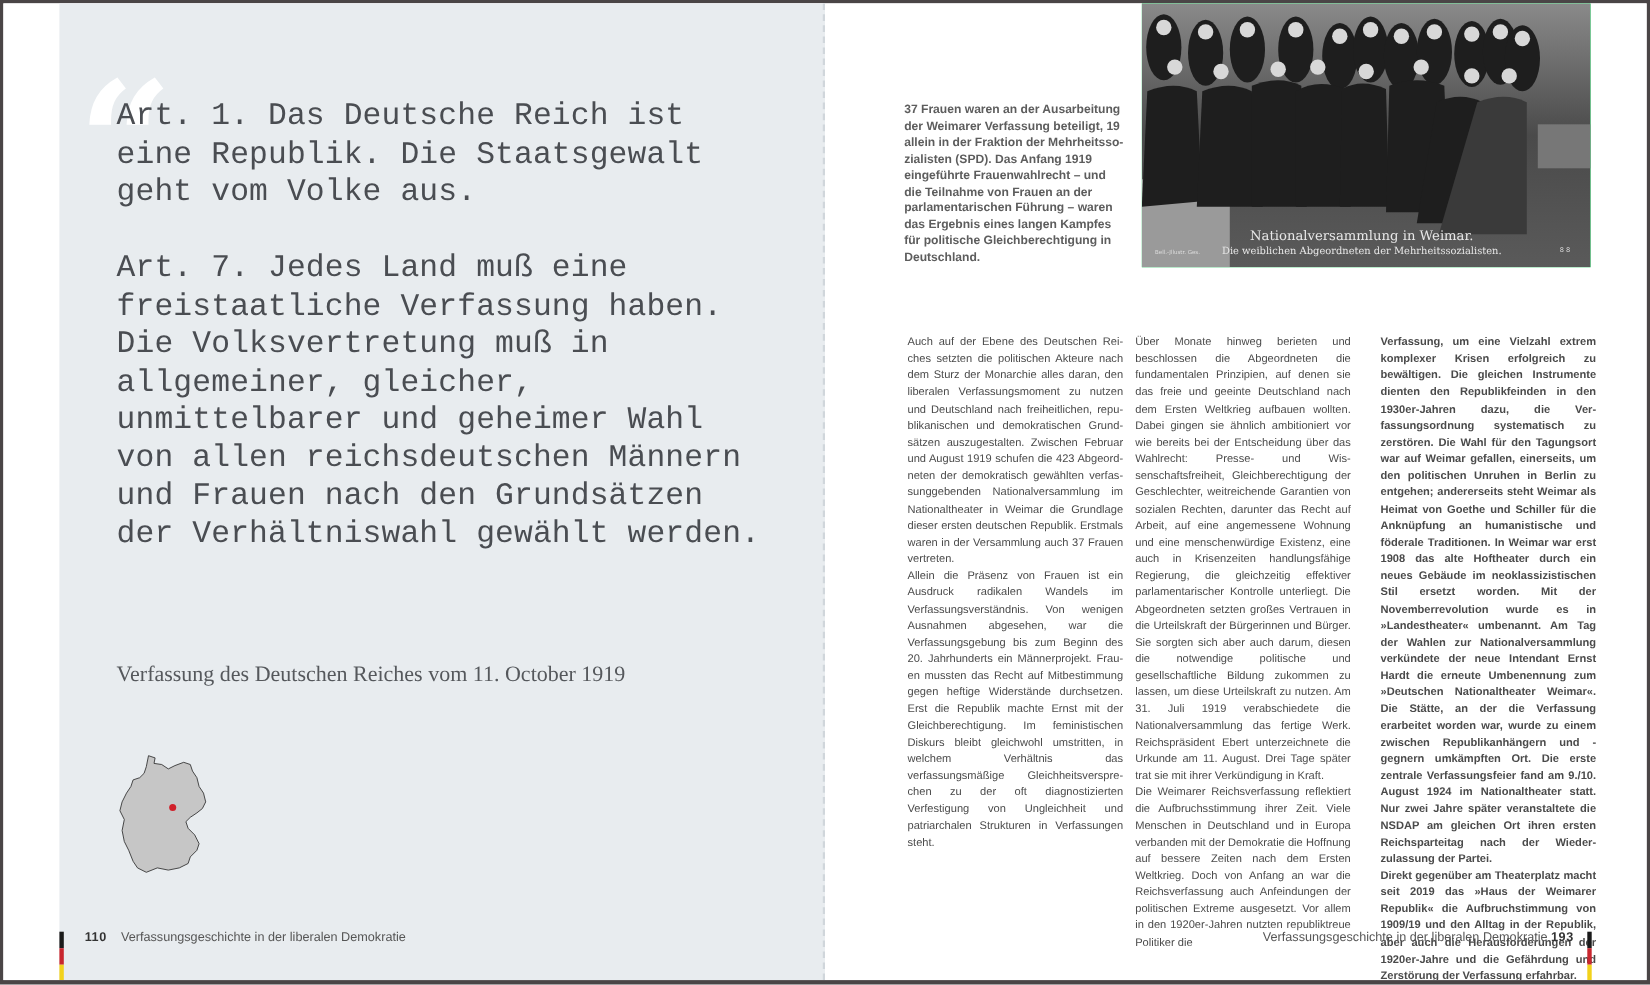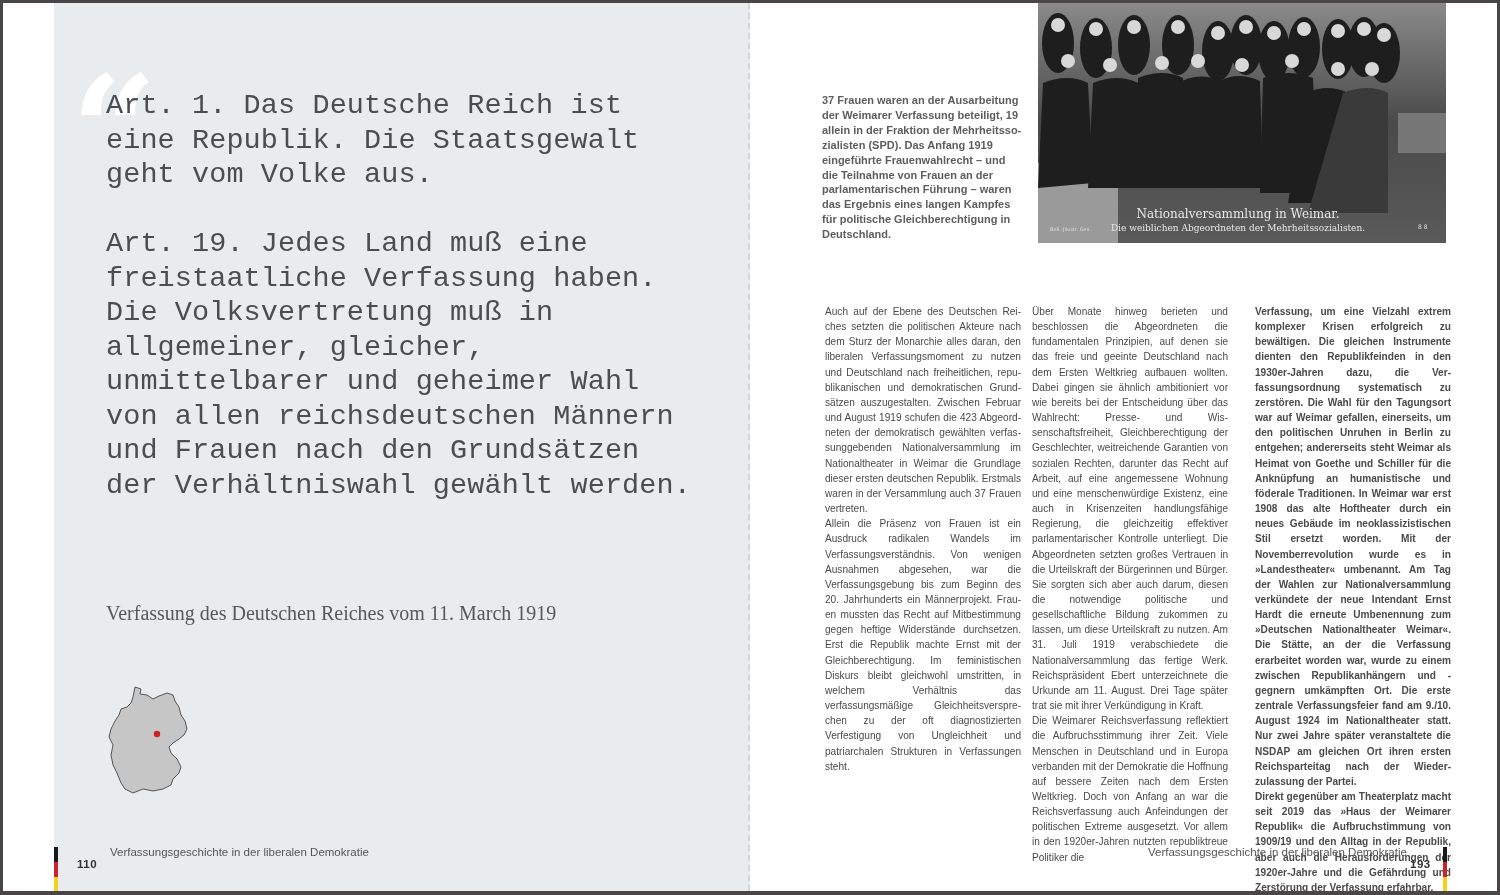--- a/index.html
+++ b/index.html
@@ -10,41 +10,41 @@
   .gutter{position:absolute;left:745px;top:0;width:0;height:888px;border-left:2px dashed #d0d6db;}
   .quote-mark{position:absolute;left:68px;top:52px;font-family:"DejaVu Serif",serif;font-size:150px;line-height:1;color:#ffffff;font-weight:bold;}
   .quote-text{position:absolute;left:103px;top:86px;width:600px;font-family:Liberation Mono, monospace;font-size:28.5px;line-height:34.5px;color:#4a4d52;letter-spacing:0.1px;}
   .quote-text p{margin:0 0 34.5px 0;}
   .quote-source{position:absolute;left:103px;top:599px;font-family:"Liberation Serif",serif;font-size:20px;color:#55585c;}
   .map{position:absolute;left:104px;top:682px;width:90px;height:112px;}
   .flag{position:absolute;width:4px;height:44px;}
   .flag .b{height:15px;background:#1a1a1a;}
   .flag .r{height:15px;background:#c8262e;}
   .flag .y{height:14px;background:#f2d21c;}
-  .page-num{font-size:11.5px;color:#333;font-weight:bold;letter-spacing:0.5px;margin-top:12px;}
+  .page-num{font-size:11.5px;color:#333;font-weight:bold;letter-spacing:0.5px;}
   .running-head{font-size:11.5px;color:#555;}
   .right-page{position:absolute;left:747px;top:0;width:747px;height:888px;background:#fff;}
   .caption{position:absolute;left:72px;top:90px;width:200px;font-size:11px;line-height:14.9px;color:#5d5d5d;font-weight:bold;}
   .photo{position:absolute;left:288px;top:0;width:408px;height:240px;background:#22c55e;overflow:hidden;}
   .body-col{position:absolute;top:286px;width:196px;font-size:10.1px;line-height:15.15px;color:#4a4a4a;text-align:justify;hyphens:manual;margin-top:15px;}
   .body-col p{margin:0;}
 </style>
 </head>
 <body>
 
 <div class="spread">
 
   <div class="left-page">
     <div class="quote-panel"></div>
     <div class="quote-mark">“</div>
     <div class="quote-text">
       <p>Art. 1. Das Deutsche Reich ist eine Republik. Die Staatsgewalt geht vom Volke aus.</p>
-      <p>Art. 19. Jedes Land muß eine freistaatliche Verfassung haben. Die Volksvertretung muß in allgemeiner, gleicher, unmittelbarer und geheimer Wahl von allen reichsdeutschen Männern und Frauen nach den Grundsätzen der Verhältniswahl gewählt werden.</p>
+      <p>Art. 7. Jedes Land muß eine freistaatliche Verfassung haben. Die Volksvertretung muß in allgemeiner, gleicher, unmittelbarer und geheimer Wahl von allen reichsdeutschen Männern und Frauen nach den Grundsätzen der Verhältniswahl gewählt werden.</p>
     </div>
-    <div class="quote-source">Verfassung des Deutschen Reiches vom 11. March 1919</div>
+    <div class="quote-source">Verfassung des Deutschen Reiches vom 11. October 1919</div>
 
     <svg class="map" viewBox="0 0 90 112">
       <path d="M28 2 L34 4 L33 9 L40 10 L46 14 L52 11 L60 8 L66 10 L68 16 L72 22 L74 30 L78 36 L80 44 L77 50 L72 54 L66 58 L62 62 L64 68 L70 74 L74 82 L72 88 L66 94 L64 100 L56 104 L46 106 L36 104 L26 108 L18 104 L14 98 L10 88 L6 80 L4 70 L6 60 L2 52 L4 44 L8 36 L12 30 L14 24 L20 22 L24 18 L26 12 Z" fill="#c6c6c6" stroke="#333" stroke-width="0.8"></path>
       <circle cx="50" cy="49" r="3.2" fill="#d0202a"></circle>
     </svg>
 
     <div class="flag" style="left:51px;top:844px;">
       <div class="b"></div>
         <div class="r"></div>
         <div class="y"></div>

